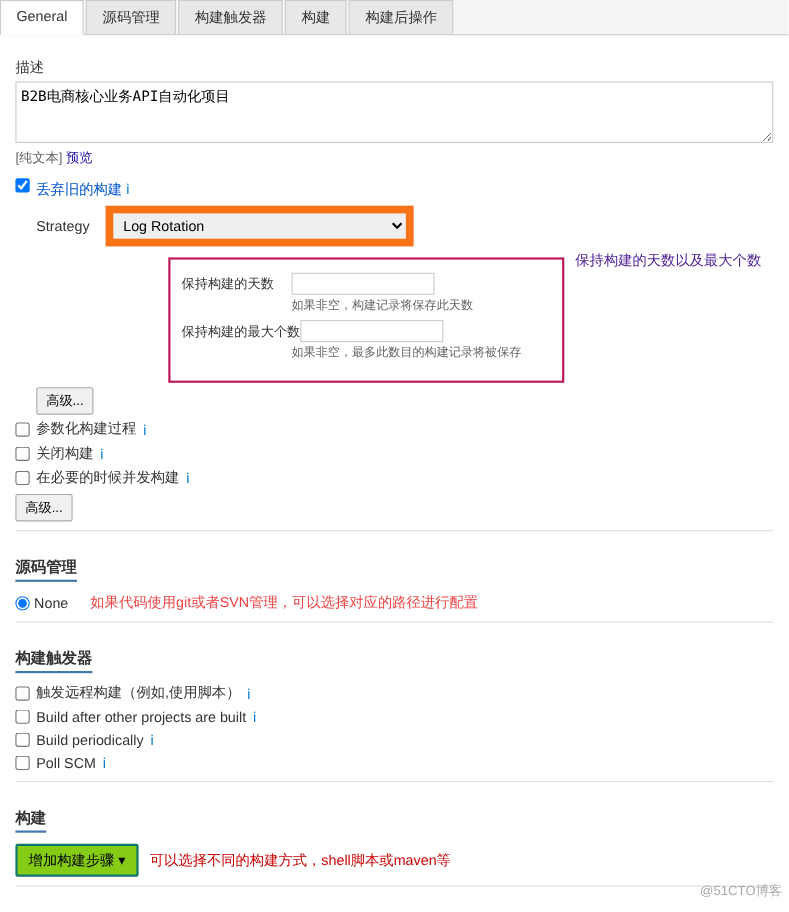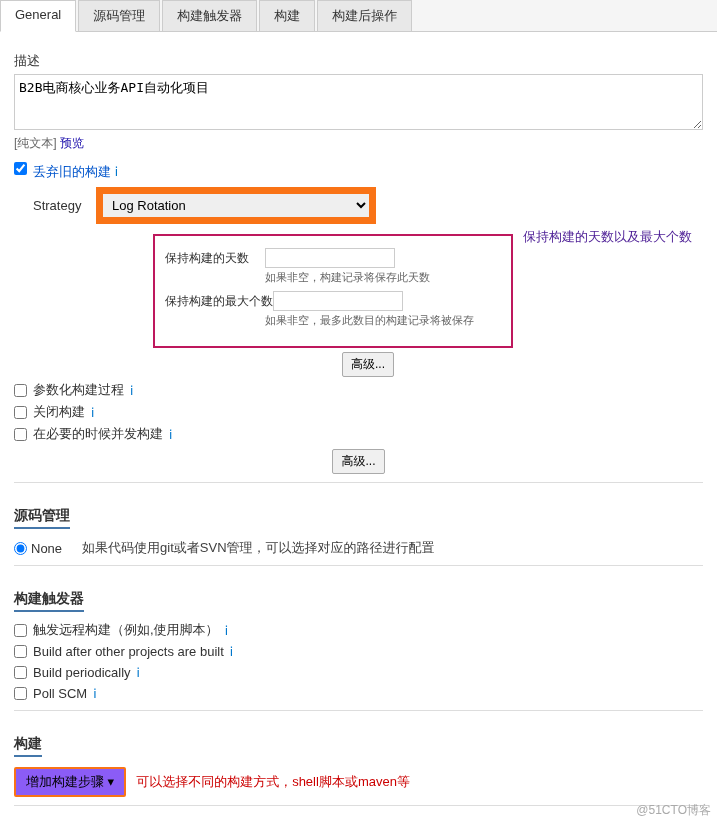--- a/index.html
+++ b/index.html
@@ -138,21 +138,21 @@
 
     .red-hint-right {
       color: #4c1d95;
       font-size: 13px;
       margin-left: 10px;
       vertical-align: top;
     }
 
     .advanced-btn-row {
       display: flex;
-      justify-content: center;
+      justify-content: flex-start;
       margin-top: 4px;
     }
     .advanced-btn {
       padding: 3px 8px;
       border: 1px solid #aaa;
       background: #f0f0f0;
       cursor: pointer;
       font-size: 12px;
       border-radius: 2px;
     }
@@ -183,43 +183,43 @@
       gap: 10px;
       margin-top: 4px;
     }
     .radio-option {
       display: flex;
       align-items: center;
       gap: 4px;
       font-size: 13px;
     }
     .source-hint {
-      color: #404040;
+      color: #ef4444;
       font-size: 13px;
       margin-left: 10px;
     }
 
     
     .triggers-section {
       margin-top: 10px;
     }
     .trigger-row {
       display: flex;
       align-items: center;
       gap: 6px;
       margin-top: 3px;
     }
 
     
     .build-section {
       margin-top: 10px;
     }
     .red-button {
-      border: 2px solid #f97316;
-      background: #8b5cf6;
+      border: 2px solid #0f766e;
+      background: #84cc16;
       padding: 4px 10px;
       font-size: 13px;
       cursor: pointer;
       border-radius: 2px;
     }
     .build-hint {
       color: #cc0000;
       font-size: 13px;
       margin-left: 10px;
     }

